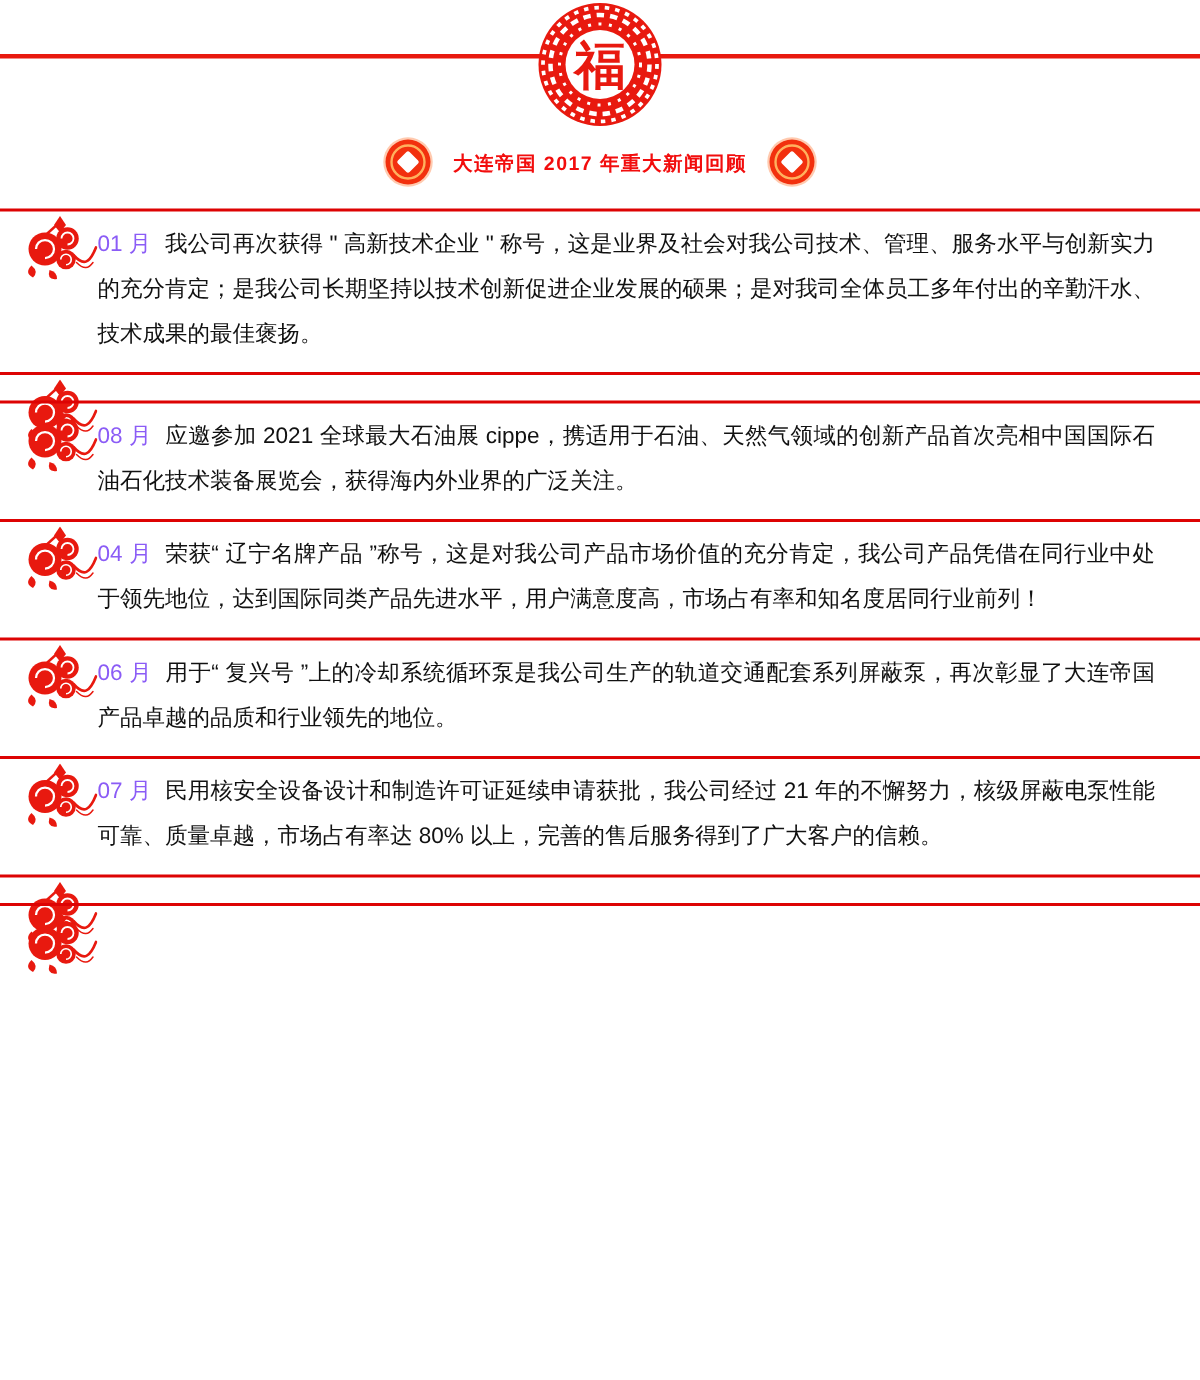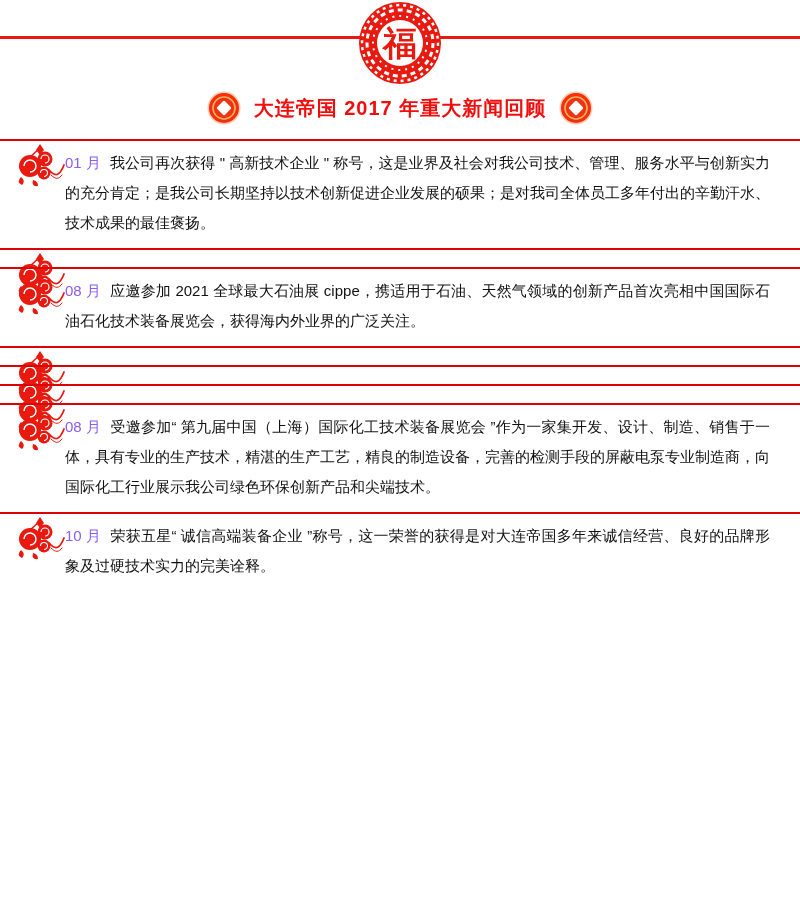--- a/index.html
+++ b/index.html
@@ -20,21 +20,21 @@
     position: absolute; left: 50%; top: 0; transform: translateX(-50%);
     width: 86px; height: 86px;
   }
 
   
   .title-row {
     height: 40px; margin-top: 2px;
     display: flex; align-items: center; justify-content: center; gap: 13px;
   }
   .page-title {
-    color: #f20d0d; font-size: 20px; font-weight: bold; letter-spacing: 1px;
+    color: #f20d0d; font-size: 13px; font-weight: bold; letter-spacing: 1px;
     line-height: 1;
   }
   .coin { width: 34px; height: 34px; display: block; }
 
   
   .news-list { margin-top: 11px; }
   .news-item {
     position: relative;
     border-top: 2px solid #dd0303;
     padding: 7px 30px 10px 65px;
@@ -166,62 +166,71 @@
       <path d="M32 15 m-4 0 a4 4 0 1 1 4 4" fill="none" stroke="#ffffff" stroke-width="1.2"></path>
       <circle cx="31" cy="29" r="6.5" fill="#e8190f"></circle>
       <path d="M31 29 m-3.5 0 a3.5 3.5 0 1 1 3.5 3.5" fill="none" stroke="#ffffff" stroke-width="1.1"></path>
 
       <path d="M8 33 Q3 38 9 41 Q13 37 8 33 Z" fill="#e8190f"></path>
       <path d="M20 36 Q18 43 25 42 Q25 37 20 36 Z" fill="#e8190f"></path>
 
       <path d="M36 26 C 43 34, 47 31, 51 21" fill="none" stroke="#e8190f" stroke-width="1.8" stroke-linecap="round"></path>
       <path d="M38 31 C 43 36, 46 35, 49 31" fill="none" stroke="#e8190f" stroke-width="1" stroke-linecap="round"></path>
     </svg>
-  </section>
-
-  <section class="news-item">
-    <svg class="flower" viewBox="0 0 52 44">
-
-      <path d="M27 0 L31 6 L27 11 L23 6 Z" fill="#e8190f"></path>
-      <path d="M27 4 L16 14" stroke="#e8190f" stroke-width="1.6"></path>
-
-      <circle cx="17" cy="22" r="11" fill="#e8190f"></circle>
-      <path d="M17 22 m-6 0 a6 6 0 1 1 6 6" fill="none" stroke="#ffffff" stroke-width="1.5"></path>
-      <circle cx="32" cy="15" r="7.5" fill="#e8190f"></circle>
-      <path d="M32 15 m-4 0 a4 4 0 1 1 4 4" fill="none" stroke="#ffffff" stroke-width="1.2"></path>
-      <circle cx="31" cy="29" r="6.5" fill="#e8190f"></circle>
-      <path d="M31 29 m-3.5 0 a3.5 3.5 0 1 1 3.5 3.5" fill="none" stroke="#ffffff" stroke-width="1.1"></path>
-
-      <path d="M8 33 Q3 38 9 41 Q13 37 8 33 Z" fill="#e8190f"></path>
-      <path d="M20 36 Q18 43 25 42 Q25 37 20 36 Z" fill="#e8190f"></path>
-
-      <path d="M36 26 C 43 34, 47 31, 51 21" fill="none" stroke="#e8190f" stroke-width="1.8" stroke-linecap="round"></path>
-      <path d="M38 31 C 43 36, 46 35, 49 31" fill="none" stroke="#e8190f" stroke-width="1" stroke-linecap="round"></path>
-    </svg>
-  </section>
-
-  <section class="news-item">
-    <svg class="flower" viewBox="0 0 52 44">
-
-      <path d="M27 0 L31 6 L27 11 L23 6 Z" fill="#e8190f"></path>
-      <path d="M27 4 L16 14" stroke="#e8190f" stroke-width="1.6"></path>
-
-      <circle cx="17" cy="22" r="11" fill="#e8190f"></circle>
-      <path d="M17 22 m-6 0 a6 6 0 1 1 6 6" fill="none" stroke="#ffffff" stroke-width="1.5"></path>
-      <circle cx="32" cy="15" r="7.5" fill="#e8190f"></circle>
-      <path d="M32 15 m-4 0 a4 4 0 1 1 4 4" fill="none" stroke="#ffffff" stroke-width="1.2"></path>
-      <circle cx="31" cy="29" r="6.5" fill="#e8190f"></circle>
-      <path d="M31 29 m-3.5 0 a3.5 3.5 0 1 1 3.5 3.5" fill="none" stroke="#ffffff" stroke-width="1.1"></path>
-
-      <path d="M8 33 Q3 38 9 41 Q13 37 8 33 Z" fill="#e8190f"></path>
-      <path d="M20 36 Q18 43 25 42 Q25 37 20 36 Z" fill="#e8190f"></path>
-
-      <path d="M36 26 C 43 34, 47 31, 51 21" fill="none" stroke="#e8190f" stroke-width="1.8" stroke-linecap="round"></path>
-      <path d="M38 31 C 43 36, 46 35, 49 31" fill="none" stroke="#e8190f" stroke-width="1" stroke-linecap="round"></path>
-    </svg>
+    <p class="news-par first">
+      <span class="month">04 月</span><span class="par-text">荣获“ 辽宁名牌产品 ”称号，这是对我公司产品市场价值的充分肯定，我公司产品凭借在同行业中处于领先地位，达到国际同类产品先进水平，用户满意度高，市场占有率和知名度居同行业前列！</span>
+    </p>
+  </section>
+
+  <section class="news-item">
+    <svg class="flower" viewBox="0 0 52 44">
+
+      <path d="M27 0 L31 6 L27 11 L23 6 Z" fill="#e8190f"></path>
+      <path d="M27 4 L16 14" stroke="#e8190f" stroke-width="1.6"></path>
+
+      <circle cx="17" cy="22" r="11" fill="#e8190f"></circle>
+      <path d="M17 22 m-6 0 a6 6 0 1 1 6 6" fill="none" stroke="#ffffff" stroke-width="1.5"></path>
+      <circle cx="32" cy="15" r="7.5" fill="#e8190f"></circle>
+      <path d="M32 15 m-4 0 a4 4 0 1 1 4 4" fill="none" stroke="#ffffff" stroke-width="1.2"></path>
+      <circle cx="31" cy="29" r="6.5" fill="#e8190f"></circle>
+      <path d="M31 29 m-3.5 0 a3.5 3.5 0 1 1 3.5 3.5" fill="none" stroke="#ffffff" stroke-width="1.1"></path>
+
+      <path d="M8 33 Q3 38 9 41 Q13 37 8 33 Z" fill="#e8190f"></path>
+      <path d="M20 36 Q18 43 25 42 Q25 37 20 36 Z" fill="#e8190f"></path>
+
+      <path d="M36 26 C 43 34, 47 31, 51 21" fill="none" stroke="#e8190f" stroke-width="1.8" stroke-linecap="round"></path>
+      <path d="M38 31 C 43 36, 46 35, 49 31" fill="none" stroke="#e8190f" stroke-width="1" stroke-linecap="round"></path>
+    </svg>
+    <p class="news-par first">
+      <span class="month">06 月</span><span class="par-text">用于“ 复兴号 ”上的冷却系统循环泵是我公司生产的轨道交通配套系列屏蔽泵，再次彰显了大连帝国产品卓越的品质和行业领先的地位。</span>
+    </p>
+  </section>
+
+  <section class="news-item">
+    <svg class="flower" viewBox="0 0 52 44">
+
+      <path d="M27 0 L31 6 L27 11 L23 6 Z" fill="#e8190f"></path>
+      <path d="M27 4 L16 14" stroke="#e8190f" stroke-width="1.6"></path>
+
+      <circle cx="17" cy="22" r="11" fill="#e8190f"></circle>
+      <path d="M17 22 m-6 0 a6 6 0 1 1 6 6" fill="none" stroke="#ffffff" stroke-width="1.5"></path>
+      <circle cx="32" cy="15" r="7.5" fill="#e8190f"></circle>
+      <path d="M32 15 m-4 0 a4 4 0 1 1 4 4" fill="none" stroke="#ffffff" stroke-width="1.2"></path>
+      <circle cx="31" cy="29" r="6.5" fill="#e8190f"></circle>
+      <path d="M31 29 m-3.5 0 a3.5 3.5 0 1 1 3.5 3.5" fill="none" stroke="#ffffff" stroke-width="1.1"></path>
+
+      <path d="M8 33 Q3 38 9 41 Q13 37 8 33 Z" fill="#e8190f"></path>
+      <path d="M20 36 Q18 43 25 42 Q25 37 20 36 Z" fill="#e8190f"></path>
+
+      <path d="M36 26 C 43 34, 47 31, 51 21" fill="none" stroke="#e8190f" stroke-width="1.8" stroke-linecap="round"></path>
+      <path d="M38 31 C 43 36, 46 35, 49 31" fill="none" stroke="#e8190f" stroke-width="1" stroke-linecap="round"></path>
+    </svg>
+    <p class="news-par first">
+      <span class="month">07 月</span><span class="par-text">民用核安全设备设计和制造许可证延续申请获批，我公司经过 21 年的不懈努力，核级屏蔽电泵性能可靠、质量卓越，市场占有率达 80% 以上，完善的售后服务得到了广大客户的信赖。</span>
+    </p>
     </section>
 
   <section class="news-item">
     <svg class="flower" viewBox="0 0 52 44">
 
       <path d="M27 0 L31 6 L27 11 L23 6 Z" fill="#e8190f"></path>
       <path d="M27 4 L16 14" stroke="#e8190f" stroke-width="1.6"></path>
 
       <circle cx="17" cy="22" r="11" fill="#e8190f"></circle>
       <path d="M17 22 m-6 0 a6 6 0 1 1 6 6" fill="none" stroke="#ffffff" stroke-width="1.5"></path>
@@ -229,41 +238,35 @@
       <path d="M32 15 m-4 0 a4 4 0 1 1 4 4" fill="none" stroke="#ffffff" stroke-width="1.2"></path>
       <circle cx="31" cy="29" r="6.5" fill="#e8190f"></circle>
       <path d="M31 29 m-3.5 0 a3.5 3.5 0 1 1 3.5 3.5" fill="none" stroke="#ffffff" stroke-width="1.1"></path>
 
       <path d="M8 33 Q3 38 9 41 Q13 37 8 33 Z" fill="#e8190f"></path>
       <path d="M20 36 Q18 43 25 42 Q25 37 20 36 Z" fill="#e8190f"></path>
 
       <path d="M36 26 C 43 34, 47 31, 51 21" fill="none" stroke="#e8190f" stroke-width="1.8" stroke-linecap="round"></path>
       <path d="M38 31 C 43 36, 46 35, 49 31" fill="none" stroke="#e8190f" stroke-width="1" stroke-linecap="round"></path>
     </svg>
-    <p class="news-par first">
-      <span class="month">08 月</span><span class="par-text">受邀参加“ 第九届中国（上海）国际化工技术装备展览会 ”作为一家集开发、设计、制造、销售于一体，具有专业的生产技术，精湛的生产工艺，精良的制造设备，完善的检测手段的屏蔽电泵专业制造商，向国际化工行业展示我公司绿色环保创新产品和尖端技术。</span>
-    </p>
-  </section>
-
-  <section class="news-item">
-    <svg class="flower" viewBox="0 0 52 44">
-
-      <path d="M27 0 L31 6 L27 11 L23 6 Z" fill="#e8190f"></path>
-      <path d="M27 4 L16 14" stroke="#e8190f" stroke-width="1.6"></path>
-
-      <circle cx="17" cy="22" r="11" fill="#e8190f"></circle>
-      <path d="M17 22 m-6 0 a6 6 0 1 1 6 6" fill="none" stroke="#ffffff" stroke-width="1.5"></path>
-      <circle cx="32" cy="15" r="7.5" fill="#e8190f"></circle>
-      <path d="M32 15 m-4 0 a4 4 0 1 1 4 4" fill="none" stroke="#ffffff" stroke-width="1.2"></path>
-      <circle cx="31" cy="29" r="6.5" fill="#e8190f"></circle>
-      <path d="M31 29 m-3.5 0 a3.5 3.5 0 1 1 3.5 3.5" fill="none" stroke="#ffffff" stroke-width="1.1"></path>
-
-      <path d="M8 33 Q3 38 9 41 Q13 37 8 33 Z" fill="#e8190f"></path>
-      <path d="M20 36 Q18 43 25 42 Q25 37 20 36 Z" fill="#e8190f"></path>
-
-      <path d="M36 26 C 43 34, 47 31, 51 21" fill="none" stroke="#e8190f" stroke-width="1.8" stroke-linecap="round"></path>
-      <path d="M38 31 C 43 36, 46 35, 49 31" fill="none" stroke="#e8190f" stroke-width="1" stroke-linecap="round"></path>
-    </svg>
-    <p class="news-par first">
-      <span class="month">10 月</span><span class="par-text">荣获五星“ 诚信高端装备企业 ”称号，这一荣誉的获得是对大连帝国多年来诚信经营、良好的品牌形象及过硬技术实力的完美诠释。</span>
-    </p>
+  </section>
+
+  <section class="news-item">
+    <svg class="flower" viewBox="0 0 52 44">
+
+      <path d="M27 0 L31 6 L27 11 L23 6 Z" fill="#e8190f"></path>
+      <path d="M27 4 L16 14" stroke="#e8190f" stroke-width="1.6"></path>
+
+      <circle cx="17" cy="22" r="11" fill="#e8190f"></circle>
+      <path d="M17 22 m-6 0 a6 6 0 1 1 6 6" fill="none" stroke="#ffffff" stroke-width="1.5"></path>
+      <circle cx="32" cy="15" r="7.5" fill="#e8190f"></circle>
+      <path d="M32 15 m-4 0 a4 4 0 1 1 4 4" fill="none" stroke="#ffffff" stroke-width="1.2"></path>
+      <circle cx="31" cy="29" r="6.5" fill="#e8190f"></circle>
+      <path d="M31 29 m-3.5 0 a3.5 3.5 0 1 1 3.5 3.5" fill="none" stroke="#ffffff" stroke-width="1.1"></path>
+
+      <path d="M8 33 Q3 38 9 41 Q13 37 8 33 Z" fill="#e8190f"></path>
+      <path d="M20 36 Q18 43 25 42 Q25 37 20 36 Z" fill="#e8190f"></path>
+
+      <path d="M36 26 C 43 34, 47 31, 51 21" fill="none" stroke="#e8190f" stroke-width="1.8" stroke-linecap="round"></path>
+      <path d="M38 31 C 43 36, 46 35, 49 31" fill="none" stroke="#e8190f" stroke-width="1" stroke-linecap="round"></path>
+    </svg>
   </section>
 </div>
 
 </body></html>

